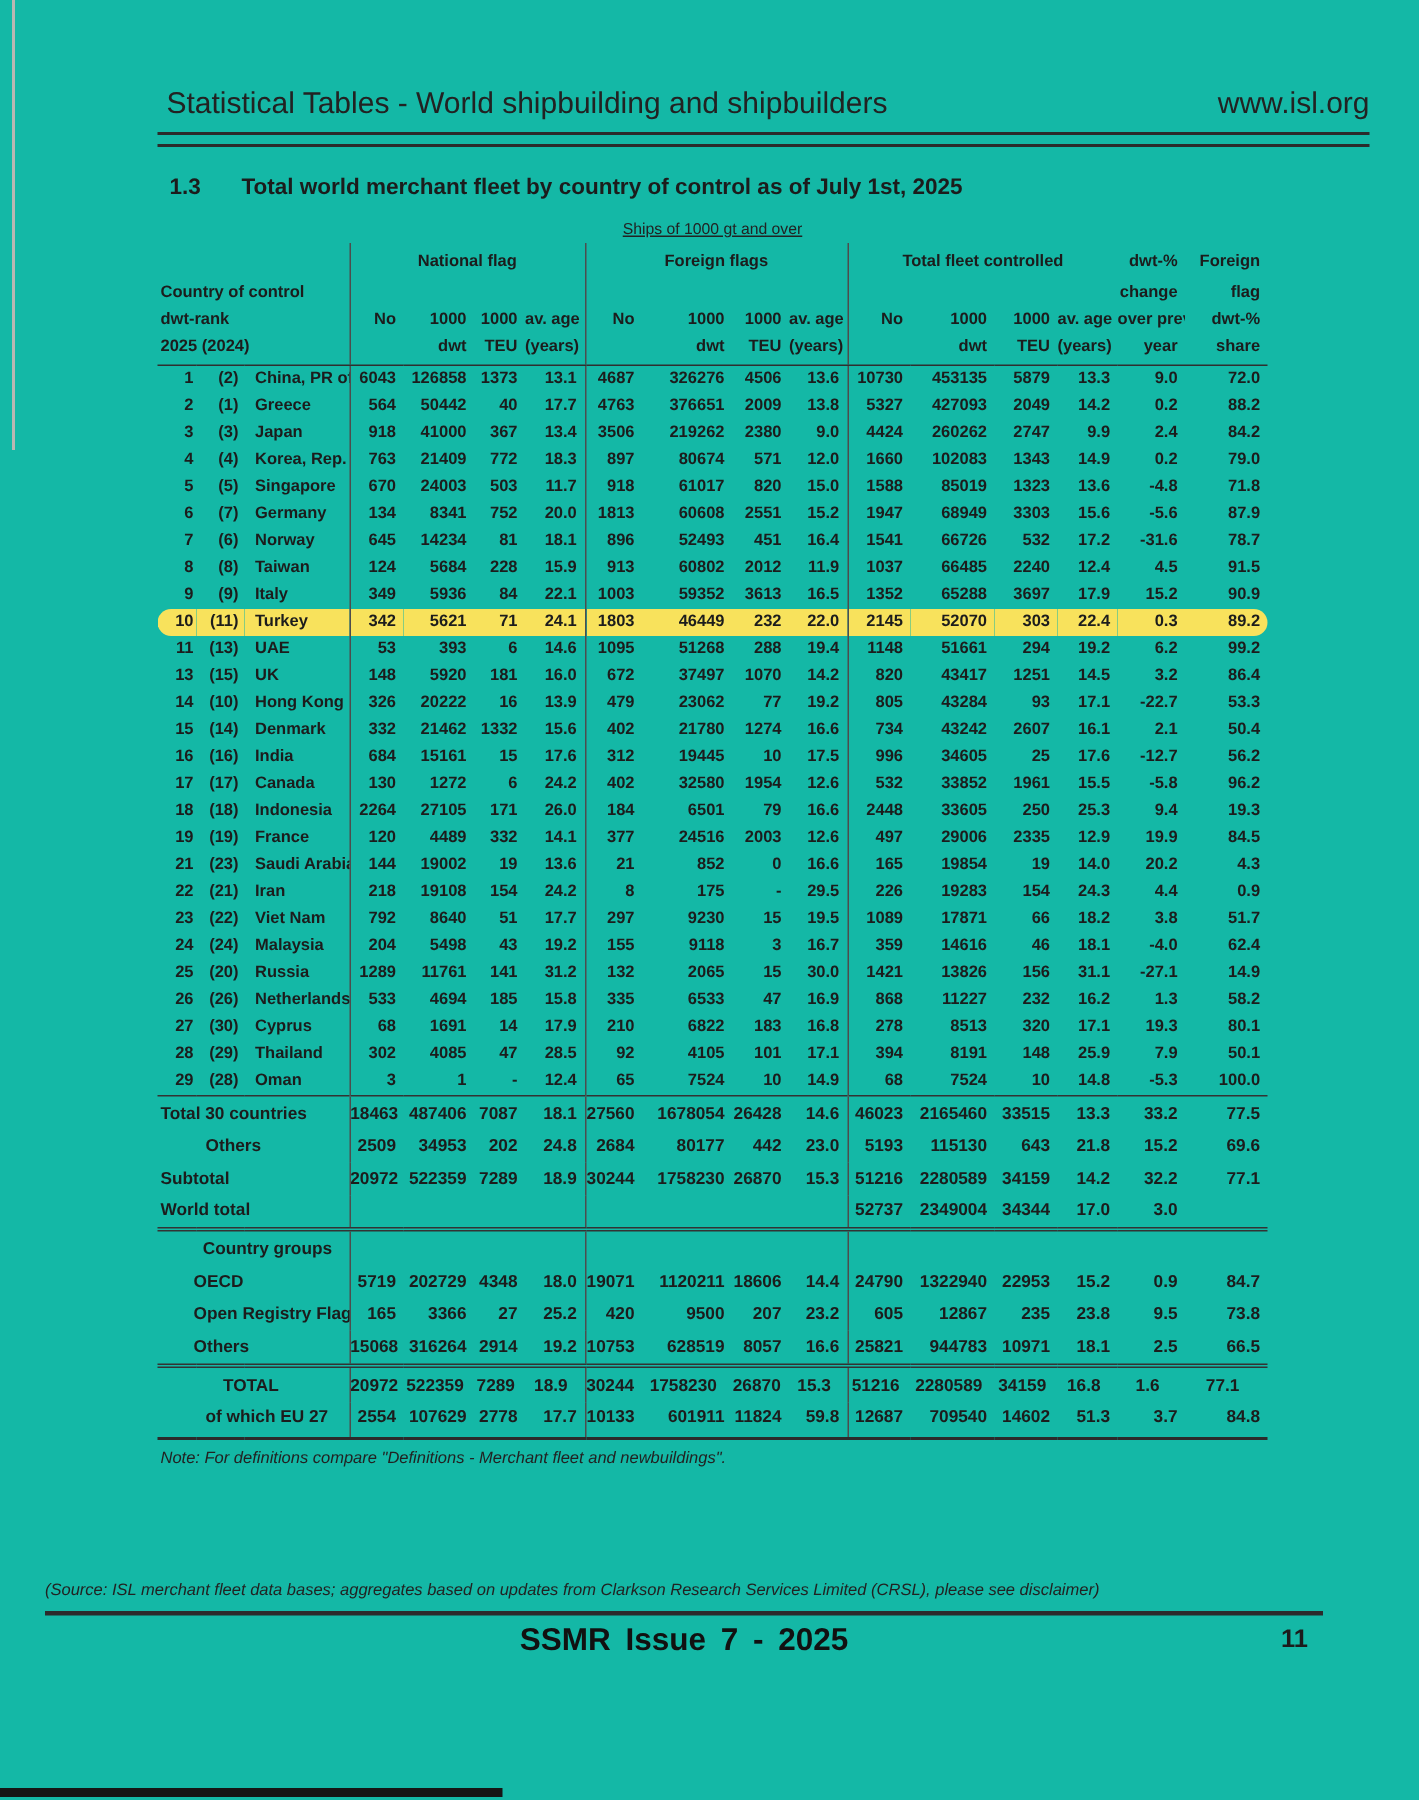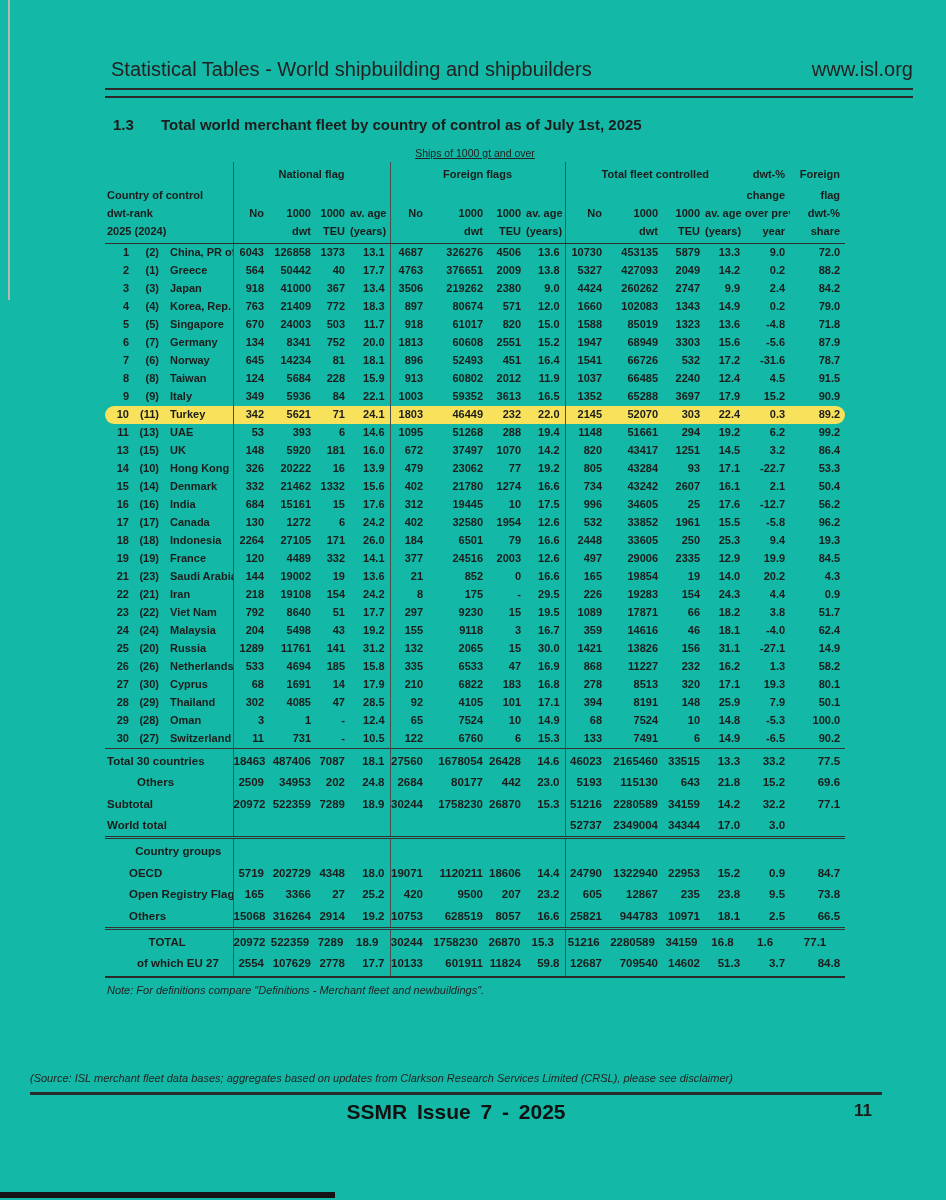--- a/index.html
+++ b/index.html
@@ -669,39 +669,20 @@
               <td class="num">7524</td>
               <td class="num">10</td>
               <td class="num">14.9</td>
               <td class="num div">68</td>
               <td class="num">7524</td>
               <td class="num">10</td>
               <td class="num">14.8</td>
               <td class="num">-5.3</td>
               <td class="num">100.0</td>
             </tr>
-            <tr>
-              <td class="rank">30</td>
-              <td class="prank">(27)</td>
-              <td class="country">Switzerland</td>
-              <td class="num div">11</td>
-              <td class="num">731</td>
-              <td class="num">-</td>
-              <td class="num">10.5</td>
-              <td class="num div">122</td>
-              <td class="num">6760</td>
-              <td class="num">6</td>
-              <td class="num">15.3</td>
-              <td class="num div">133</td>
-              <td class="num">7491</td>
-              <td class="num">6</td>
-              <td class="num">14.9</td>
-              <td class="num">-6.5</td>
-              <td class="num">90.2</td>
-            </tr>
             <tr class="srow  rule-single">
               <td colspan="3" class="label">Total 30 countries</td>
               <td class="num div">18463</td>
               <td class="num">487406</td>
               <td class="num">7087</td>
               <td class="num">18.1</td>
               <td class="num div">27560</td>
               <td class="num">1678054</td>
               <td class="num">26428</td>
               <td class="num">14.6</td>

